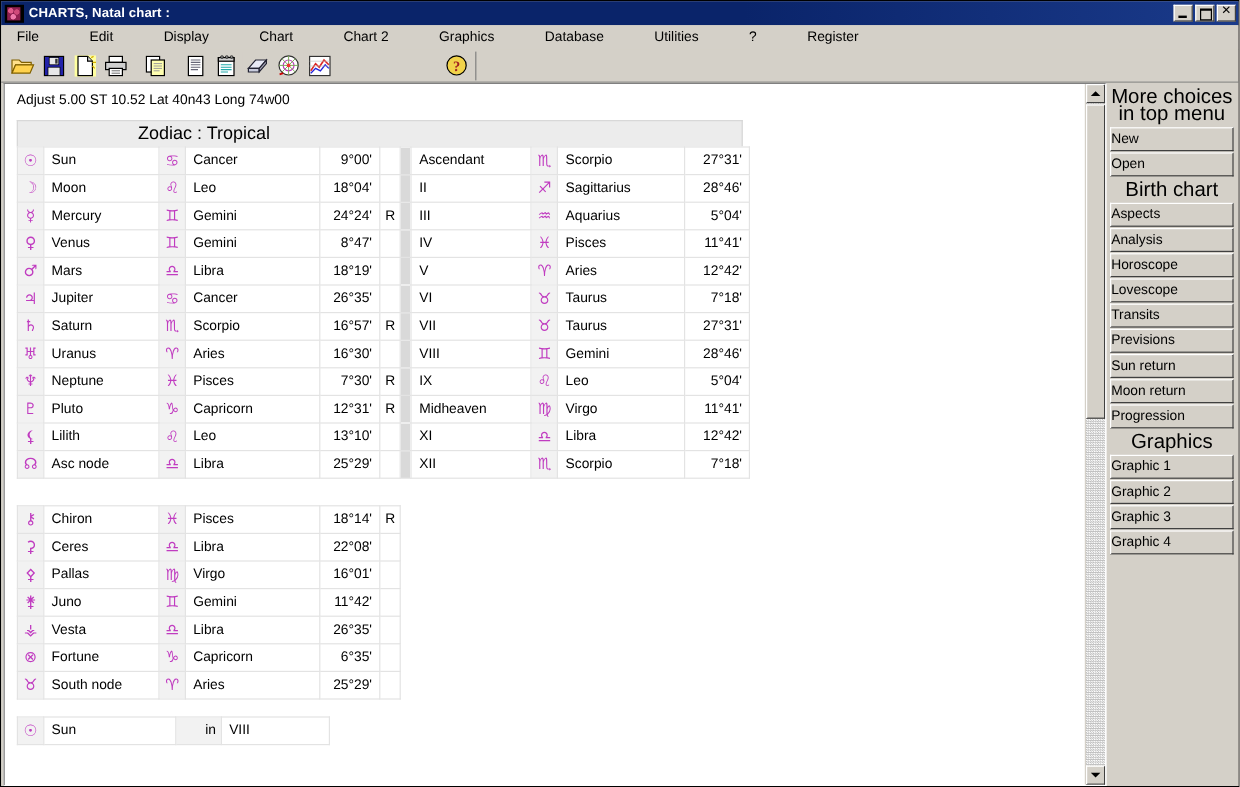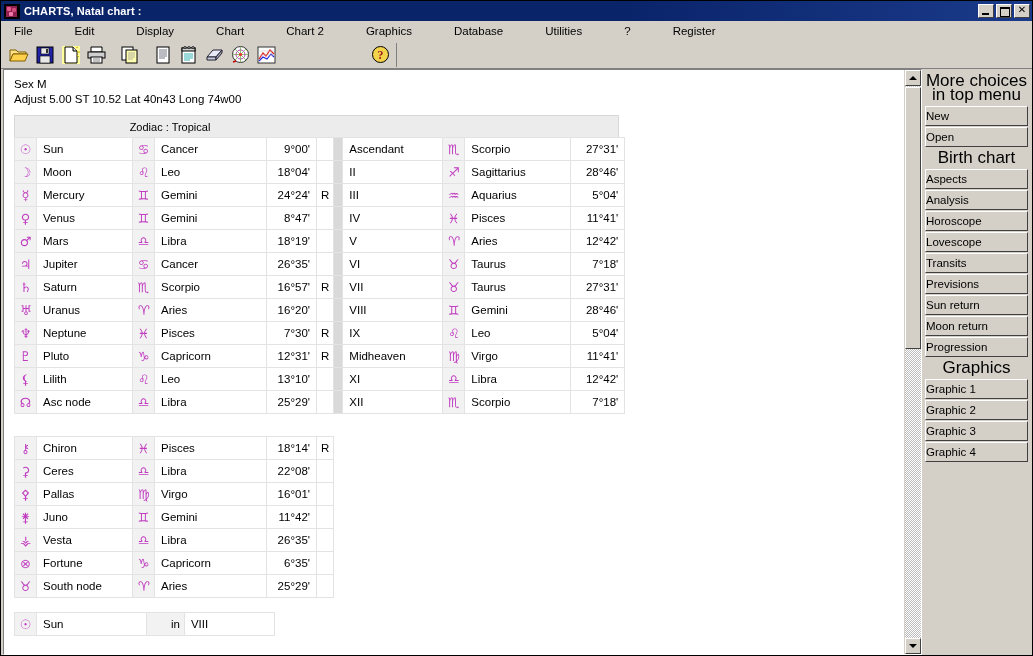--- a/index.html
+++ b/index.html
@@ -140,21 +140,21 @@
   #info {
     font-size: 11.5px; color: #000; line-height: 15px;
     margin-bottom: 8px;
   }
 
   
   .tbl-head {
     background: #ececec;
     height: 22px;
     display: flex; align-items: center;
-    font-size: 11px;
+    font-size: 15px;
     border: 1px solid #d8d8d8;
     border-bottom: none;
     width: 605px;
   }
   .tbl-head .h1 { width: 310px; text-align: center; }
   .tbl-head .h2 { width: 290px; text-align: center; }
 
   
   .grid {
     border-collapse: collapse;
@@ -355,21 +355,20 @@
     </div>
     <div class="tb-tail"></div>
   </div>
 
   <div id="body">
 
     <div id="client">
       <div id="content">
 
         <div id="info">
-          <div>Sex M</div>
           <div>Adjust 5.00 ST 10.52 Lat 40n43 Long 74w00</div>
         </div>
 
         <div class="tbl-head">
           <div class="h1">Zodiac : Tropical</div>
         </div>
 
         <table class="grid" id="table-main">
           <colgroup>
             <col style="width:22px">
@@ -474,21 +473,21 @@
                 <td class="name">VII</td>
                 <td class="sym symcell">♉</td>
                 <td class="name">Taurus</td>
                 <td class="deg">27°31'</td>
               </tr>
               <tr>
                 <td class="sym symcell">♅</td>
                 <td class="name">Uranus</td>
                 <td class="sym symcell">♈</td>
                 <td class="name">Aries</td>
-                <td class="deg">16°20'</td>
+                <td class="deg">16°30'</td>
                 <td class="retro"></td>
                 <td class="spacer-col"></td>
                 <td class="name">VIII</td>
                 <td class="sym symcell">♊</td>
                 <td class="name">Gemini</td>
                 <td class="deg">28°46'</td>
               </tr>
               <tr>
                 <td class="sym symcell">♆</td>
                 <td class="name">Neptune</td>

